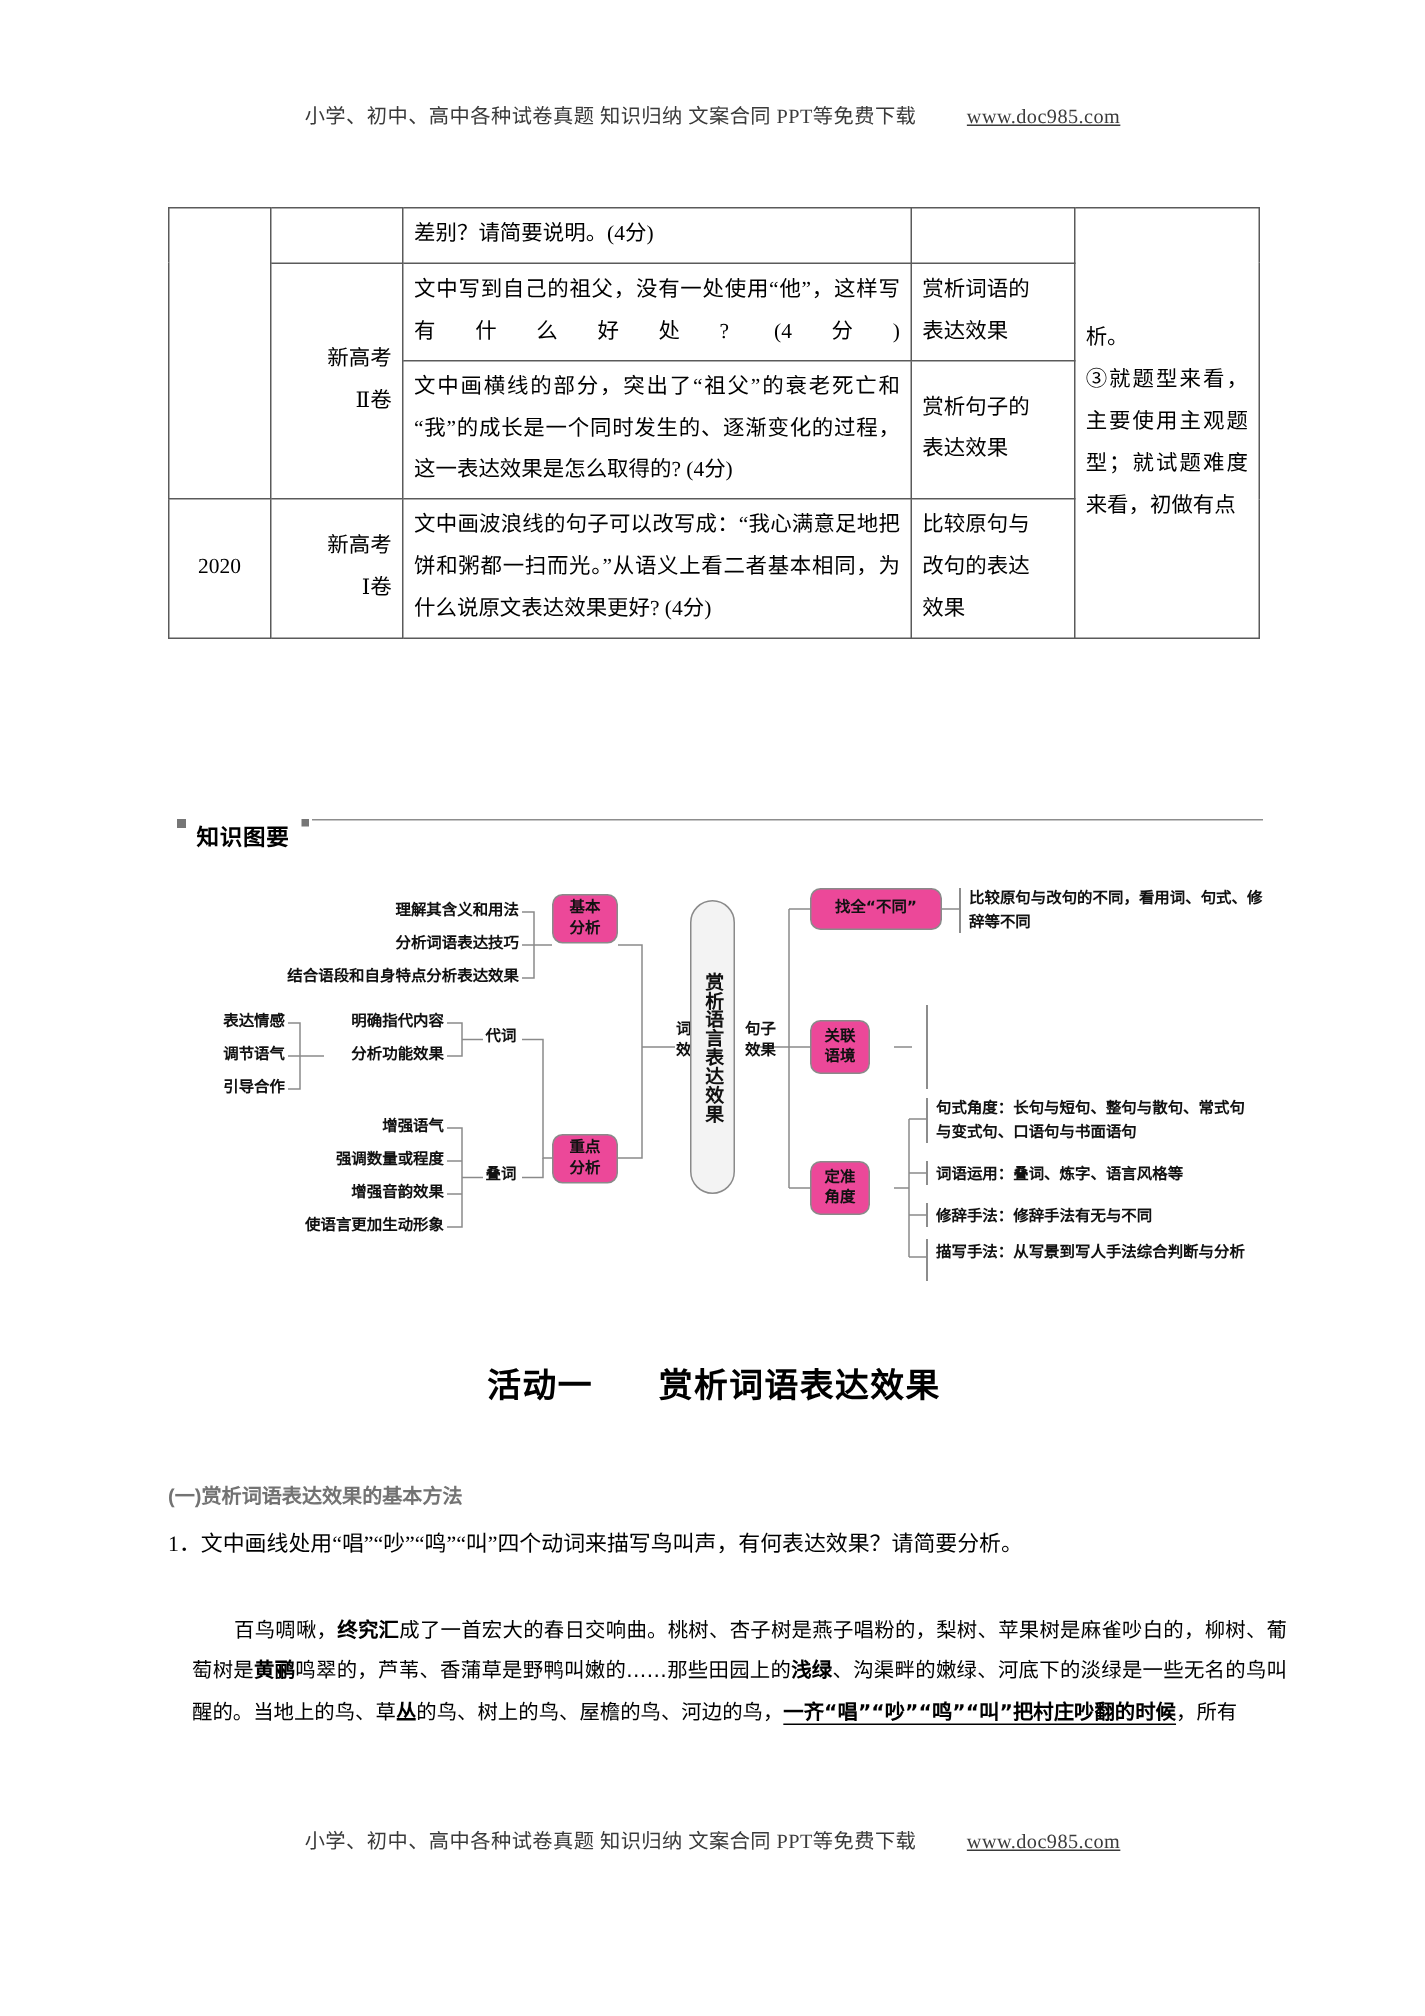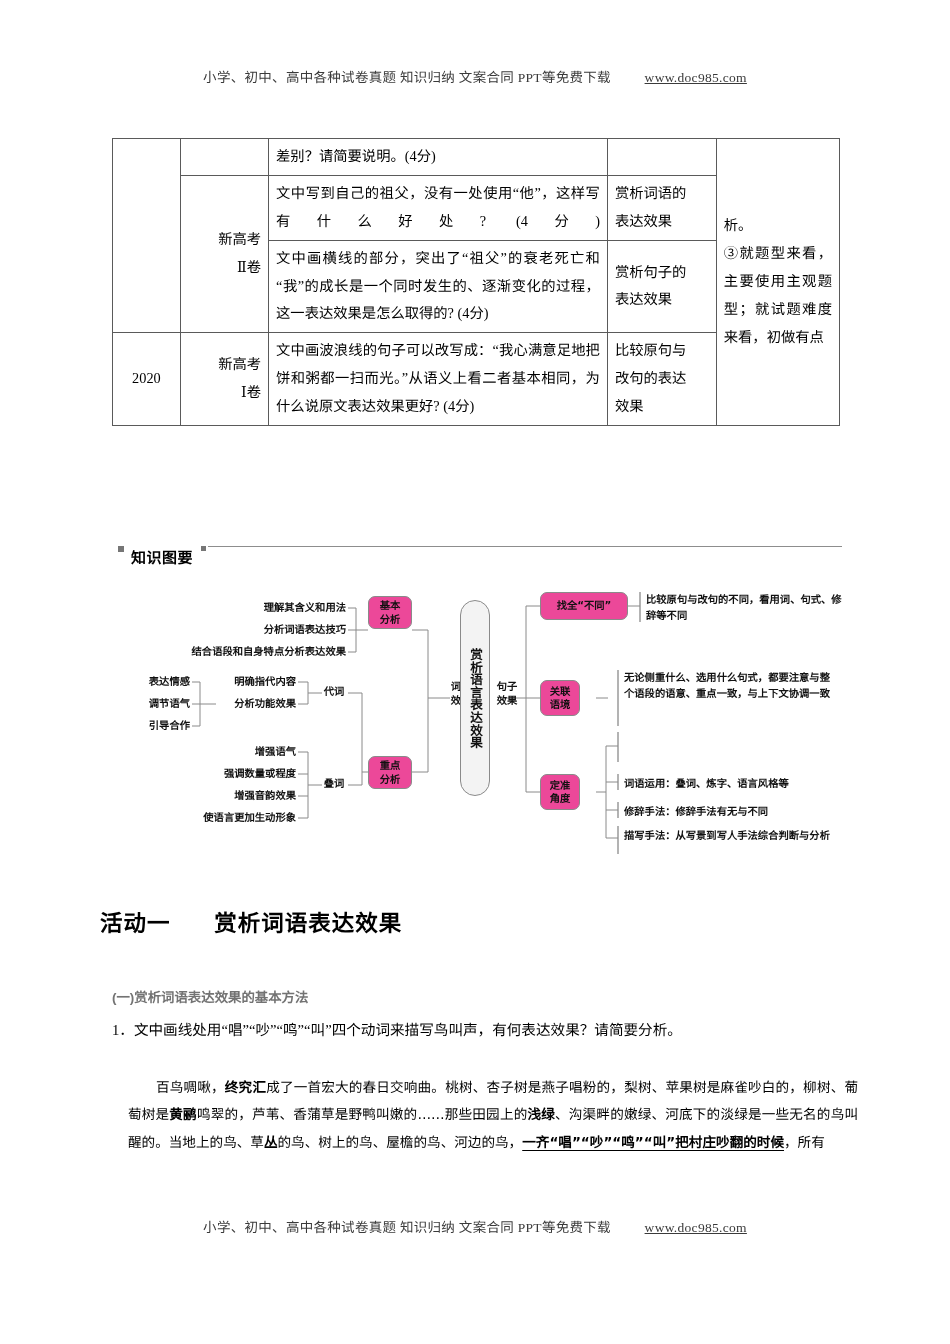--- a/index.html
+++ b/index.html
@@ -142,24 +142,24 @@
     text-align: center;
     color: #111;
     writing-mode: vertical-rl;
     text-orientation: upright;
     padding: 6px 0;
   }
 
   
   .activity-title {
     position: absolute;
-    left: 100px;
+    left: 112px;
     top: 905px;
     width: 728px;
-    text-align: left;
+    text-align: center;
     font-family: "DejaVu Sans", "Liberation Sans", sans-serif;
     font-weight: 700;
     font-size: 22.5px;
     letter-spacing: 1px;
     color: #000;
   }
   .activity-title .gap { display:inline-block; width: 26px; }
 
   
   .sub-head {
@@ -373,28 +373,28 @@
 
   <div class="mm-box" style="left:428px; top:6px; width:88px; height:28px;">找全“不同”</div>
   <div class="mm-label lt" style="left:534px; top:6px; width:196px; line-height:1.55;">比较原句与改句的不同，看用词、句式、修辞等不同</div>
 
   <div class="mm-box" style="left:428px; top:94px; width:40px; height:36px;">
     <div>
       <div>关联</div>
       <div>语境</div>
     </div>
   </div>
-  <div class="mm-label lt" style="left:512px; top:84px; width:214px; line-height:1.55;">无论侧重什么、选用什么句式，都要注意与整个语段的语意、重点一致，与上下文协调一致</div>
 
   <div class="mm-box" style="left:428px; top:188px; width:40px; height:36px;">
     <div>
       <div>定准</div>
       <div>角度</div>
     </div>
   </div>
+  <div class="mm-label lt" style="left:512px; top:146px; width:214px; line-height:1.55;">句式角度：长句与短句、整句与散句、常式句与变式句、口语句与书面语句</div>
   <div class="mm-label lt" style="left:512px; top:190px; width:214px; line-height:1.55;">词语运用：叠词、炼字、语言风格等</div>
   <div class="mm-label lt" style="left:512px; top:218px; width:214px; line-height:1.55;">修辞手法：修辞手法有无与不同</div>
   <div class="mm-label lt" style="left:512px; top:242px; width:214px; line-height:1.55;">描写手法：从写景到写人手法综合判断与分析</div>
 </div>
 
 <div class="activity-title">
   <span>活动一</span>
   <span class="gap"></span>
   <span>赏析词语表达效果</span>
 </div>

